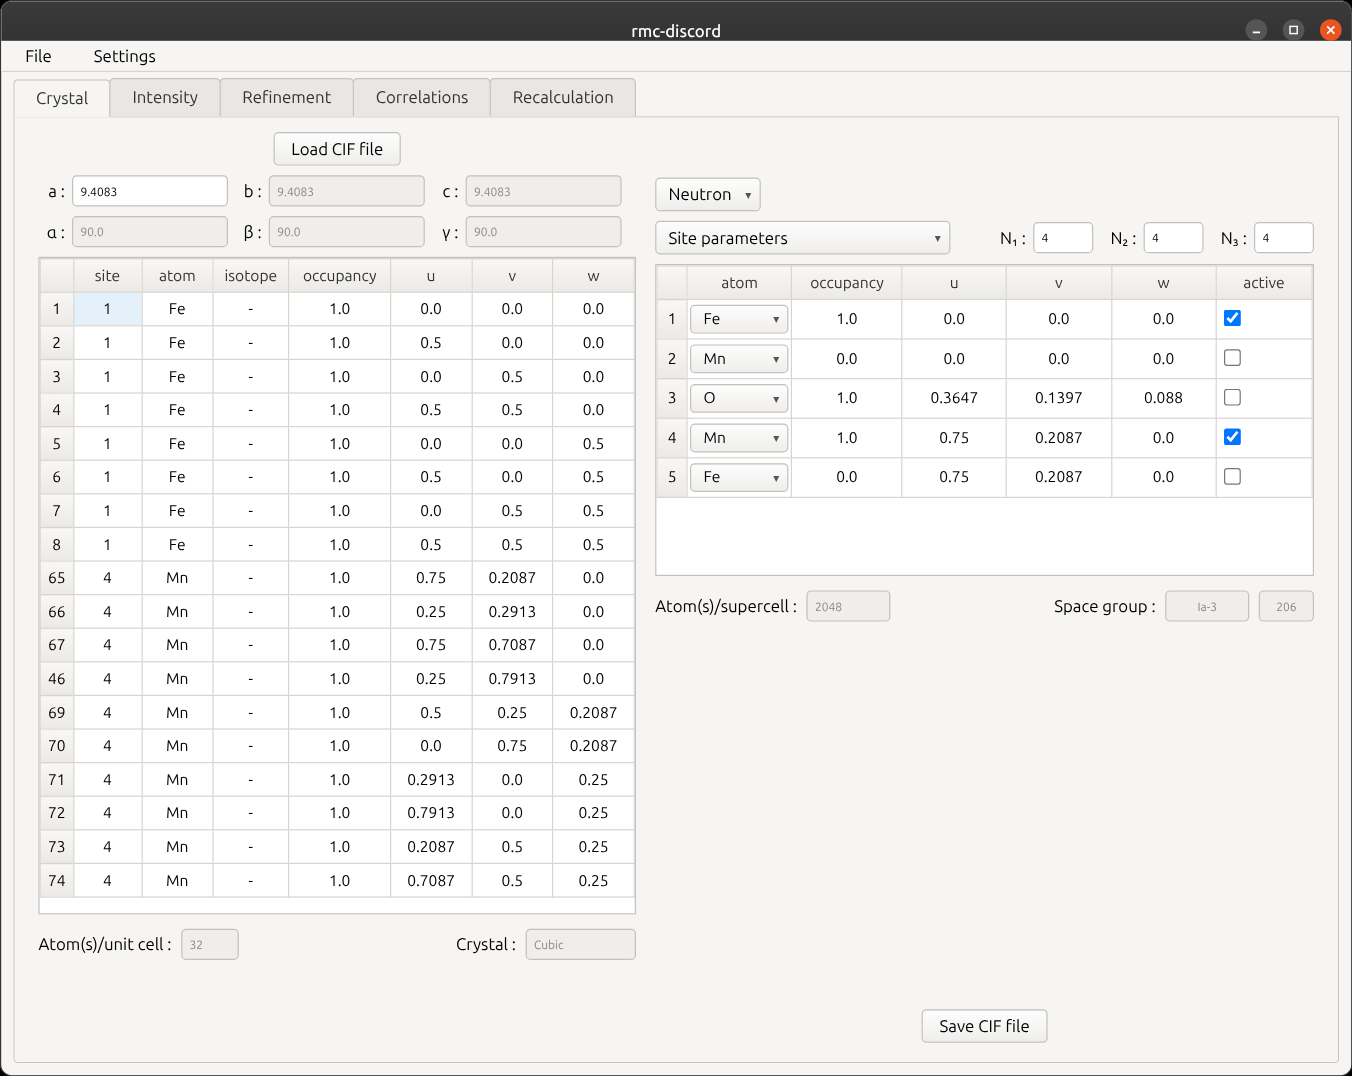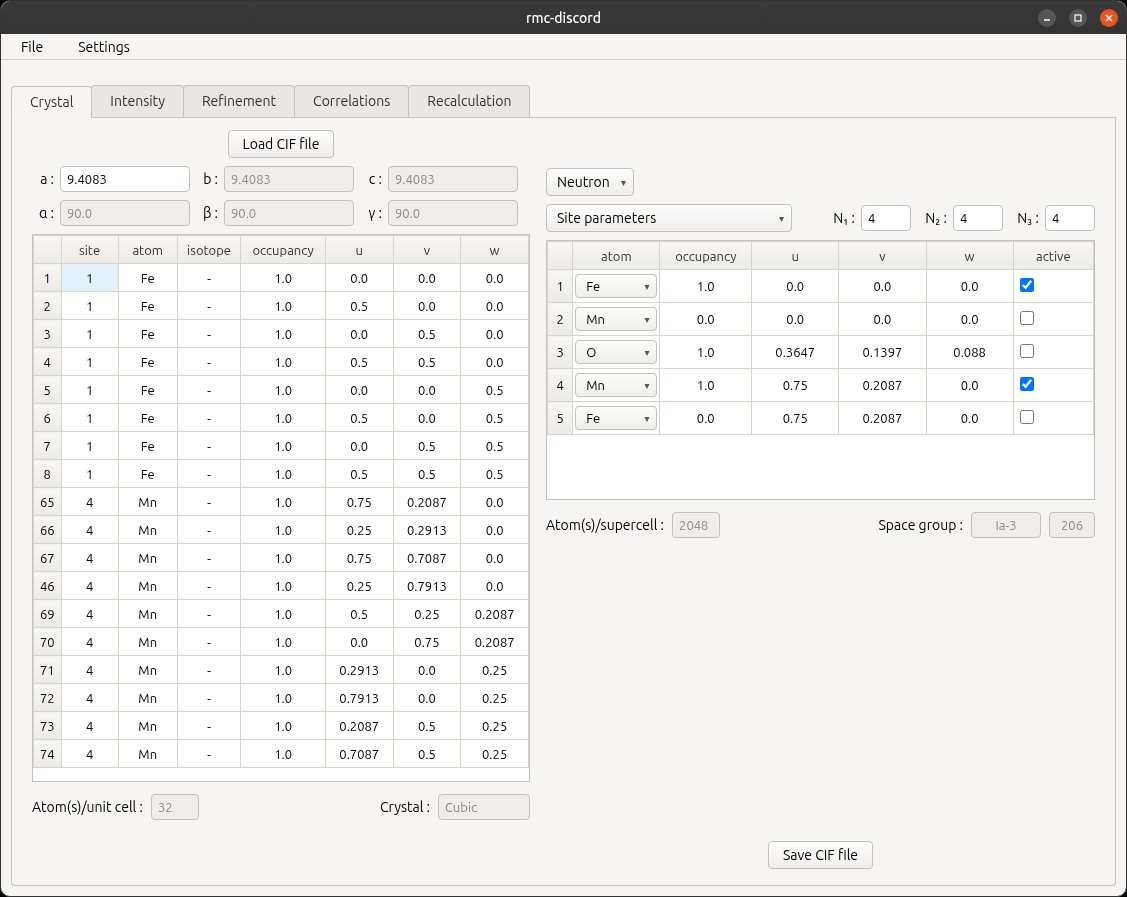--- a/index.html
+++ b/index.html
@@ -1,35 +1,35 @@
 <!DOCTYPE html>
 <html><head>
 <meta charset="utf-8">
 <style>
 * { box-sizing: border-box; margin: 0; padding: 0; font-family: "Ubuntu", "Liberation Sans", sans-serif; font-size: 13px; }
 body { background: #000; display: flex; justify-content: center; align-items: flex-start; }
 .window { width: 1127px; height: 897px; background: #f6f5f4; border-radius: 10px; overflow: hidden; display: flex; flex-direction: column; border: 1px solid #333; }
-.titlebar { height: 33px; background: linear-gradient(#3a3a3a, #333); display: flex; align-items: center; justify-content: center; position: relative; color: #fff; font-weight: 500; }
+.titlebar { height: 33px; background: linear-gradient(#3a3a3a, #333); display: flex; align-items: flex-end; justify-content: center; position: relative; color: #fff; font-weight: 500; }
 .titlebar .title { font-size: 14px; }
 .win-controls { position: absolute; right: 8px; display: flex; gap: 13px; align-items: center; }
 .win-btn { width: 18px; height: 18px; border-radius: 50%; display: flex; align-items: center; justify-content: center; font-size: 10px; color: #fff; cursor: pointer; background: #555; }
 .win-btn.close { background: #e95420; }
 .win-btn svg { width: 10px; height: 10px; }
 .menubar { height: 26px; background: #f6f5f4; display: flex; align-items: center; padding: 0 10px; gap: 15px; border-bottom: 1px solid #d6d3cf; }
 .menu-item { padding: 4px 10px; cursor: pointer; font-size: 14px; }
 .content-wrap { flex: 1; padding: 5px 10px 10px; display: flex; flex-direction: column; }
 .tabs { display: flex; border-bottom: 1px solid #c7c3be; }
-.tab { padding: 7px 18px; background: #e9e7e3; border: 1px solid #c7c3be; border-bottom: none; margin-right: -1px; border-radius: 4px 4px 0 0; cursor: pointer; font-size: 14px; color: #333; margin-top: 20px; }
+.tab { padding: 7px 18px; background: #e9e7e3; border: 1px solid #c7c3be; border-bottom: none; margin-right: -1px; border-radius: 4px 4px 0 0; cursor: pointer; font-size: 14px; color: #333; }
 .tab.active { background: #f6f5f4; position: relative; top: 1px; border-bottom: 1px solid #f6f5f4; }
 .tab-panel { flex: 1; border: 1px solid #c7c3be; border-top: none; background: #f6f5f4; border-radius: 0 0 4px 4px; padding: 12px 20px; display: flex; flex-direction: column; gap: 8px; }
 .row { display: flex; align-items: center; gap: 6px; }
 .btn { background: linear-gradient(#fdfdfd, #efeeec); border: 1px solid #c4c0bb; border-radius: 4px; padding: 5px 14px; cursor: pointer; font-size: 14px; }
 .field-label { width: 22px; text-align: right; font-size: 14px; }
 .field-label.n { width: 30px; }
-input.text { width: 130px; height: 26px; border: 1px solid #c4c0bb; border-radius: 4px; padding: 0 6px; background: #fff; font-size: 13px; }
+input.text { width: 130px; height: 26px; border: 1px solid #c4c0bb; border-radius: 4px; padding: 0 6px; background: #fff; font-size: 10px; }
 input.text:disabled, input.text.ro { background: #efeeec; color: #888; }
 input.small { width: 50px; }
 select, .select { height: 28px; border: 1px solid #c4c0bb; border-radius: 4px; background: linear-gradient(#fdfdfd, #efeeec); padding: 0 24px 0 10px; font-size: 14px; cursor: pointer; appearance: none; position: relative; display: inline-flex; align-items: center; }
 .select-wrap { position: relative; display: inline-block; }
 .select-wrap::after { content: "▾"; position: absolute; right: 8px; top: 50%; transform: translateY(-50%); font-size: 10px; color: #555; pointer-events: none; }
 .main-layout { display: flex; gap: 16px; flex: 1; min-height: 0; }
 .left-col, .right-col { display: flex; flex-direction: column; gap: 8px; }
 .left-col { width: 498px; }
 .right-col { flex: 1; }
 .table-container { border: 1px solid #c4c0bb; background: #fff; overflow: hidden; position: relative; }
@@ -416,21 +416,21 @@
                     <td>0.2087</td>
                     <td>0.0</td>
                     <td style="text-align: left; padding-left: 6px;"><input type="checkbox" class="checkbox" style=""></td>
                   </tr>
                 </tbody>
             </table>
           </div>
 
           <div class="bottom-row">
             <span style="font-size:14px;">Atom(s)/supercell :</span>
-            <input class="text ro" style="width: 48px;" disabled="" value="2048">
+            <input class="text ro" style="width: 70px;" disabled="" value="2048">
             <div class="spacer"></div>
             <span style="font-size:14px;">Space group :</span>
             <input class="text ro" style="width: 70px; text-align: center;" disabled="" value="Ia-3">
             <input class="text ro" style="width: 46px; text-align: center;" disabled="" value="206">
           </div>
 
           <div style="flex:1"></div>
           <div class="row" style="justify-content:center;margin-bottom:4px;">
             <button class="btn">Save CIF file</button>
           </div>

